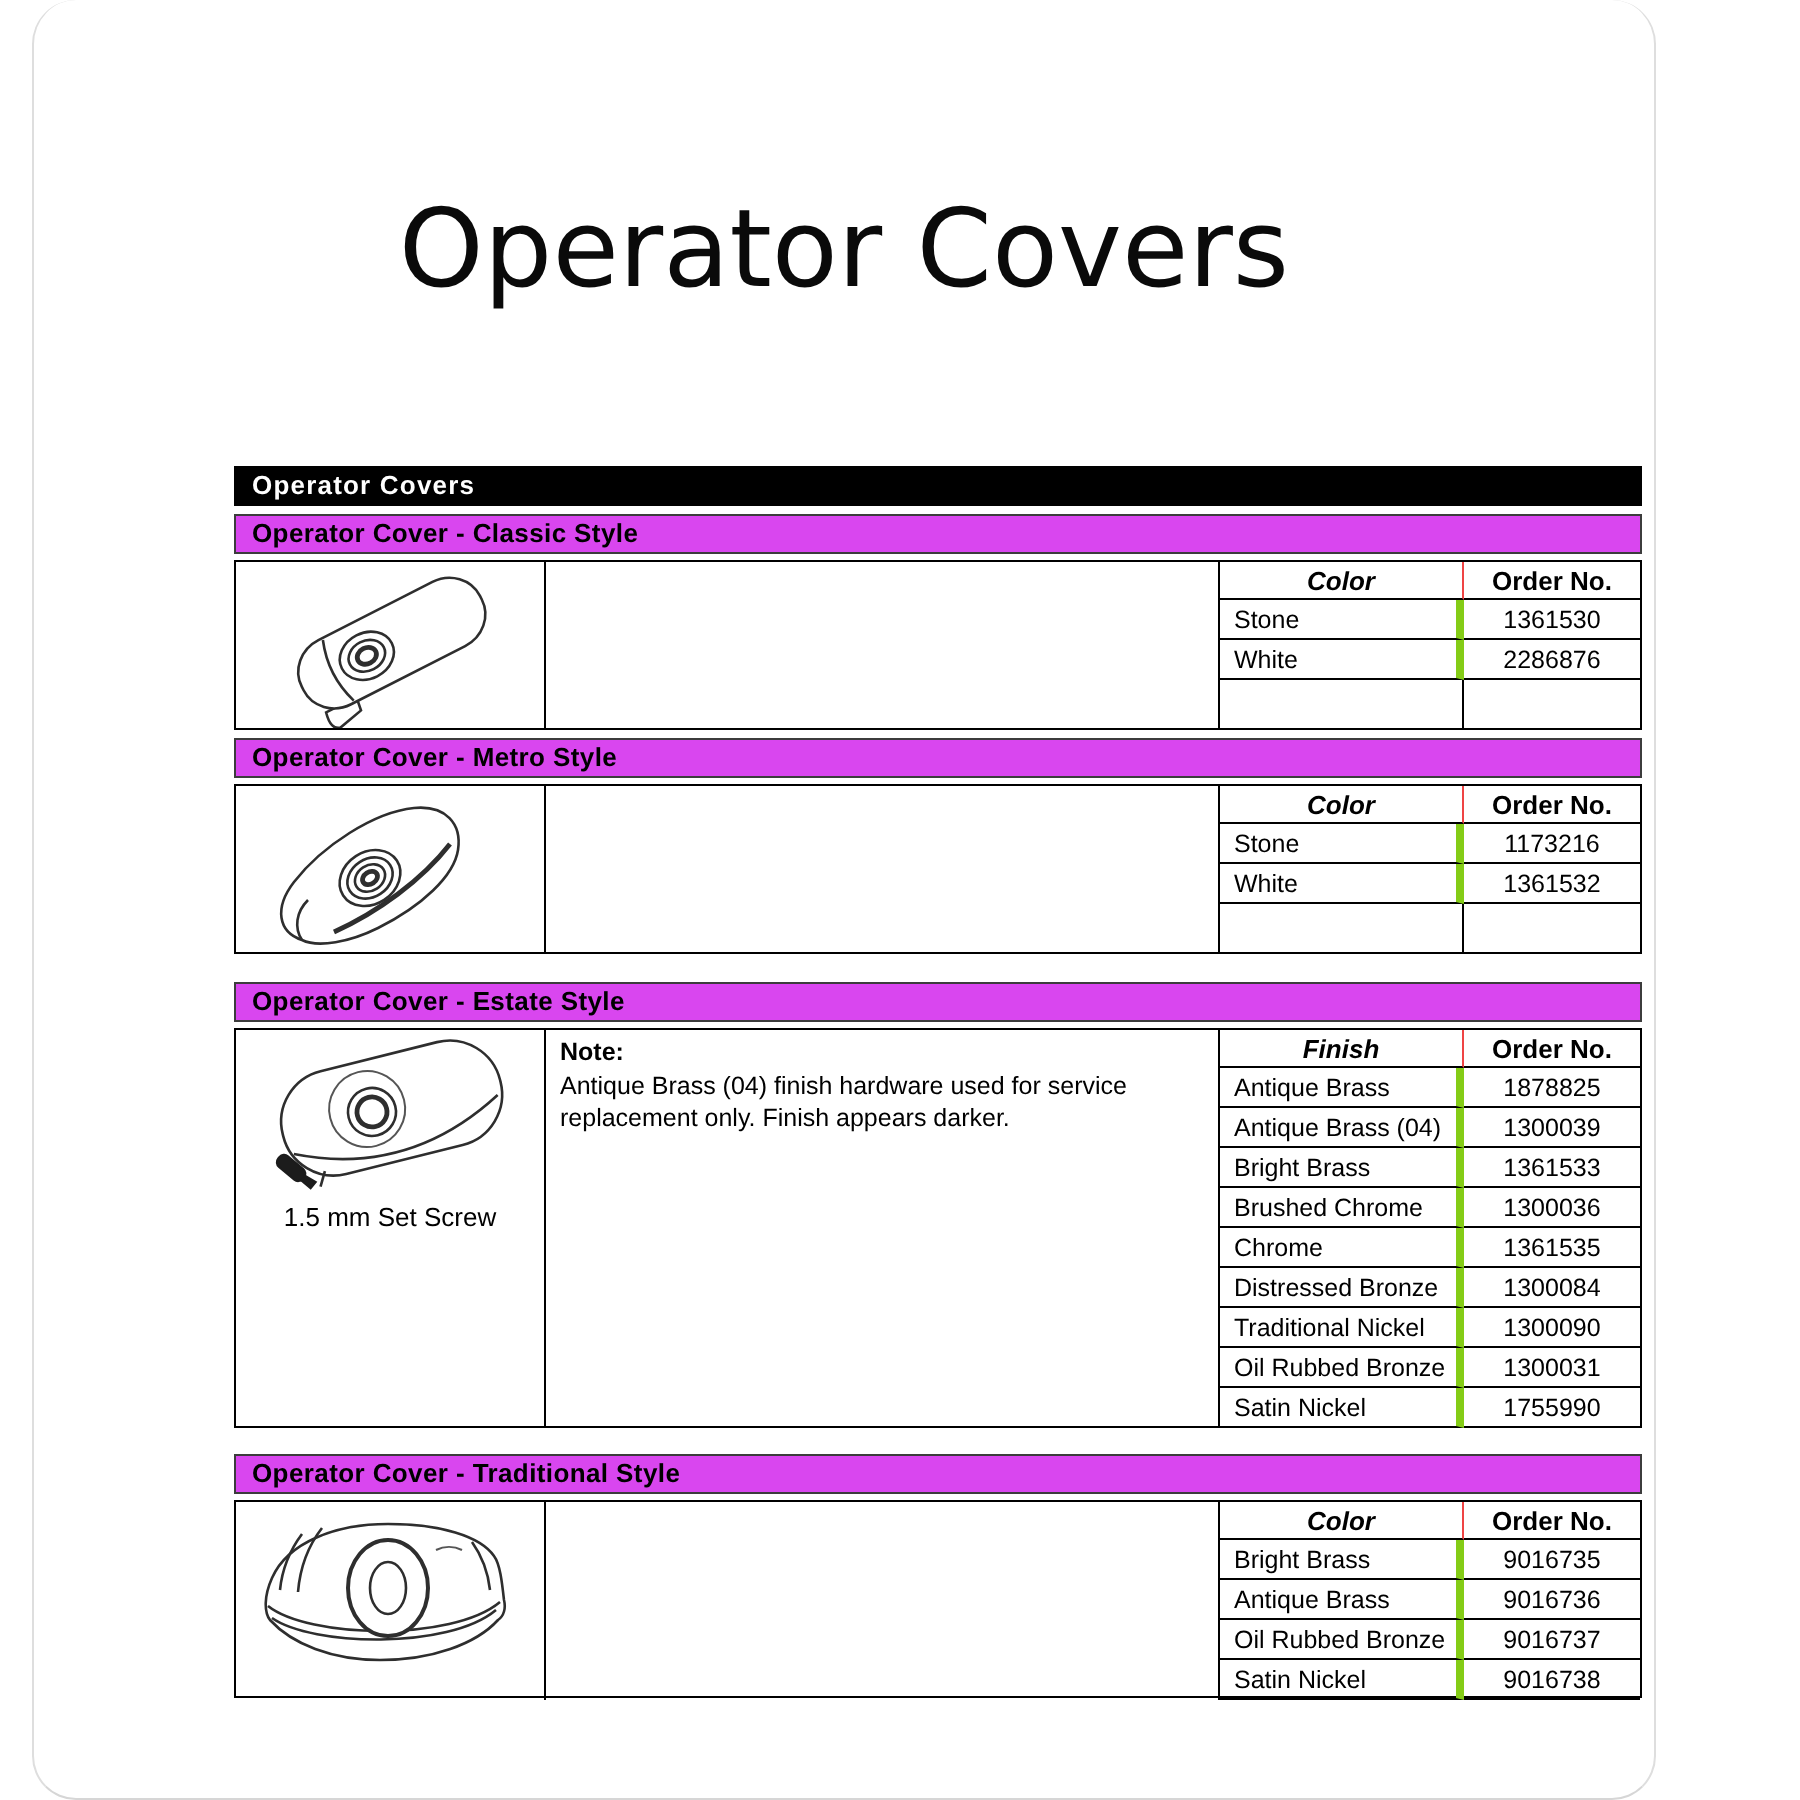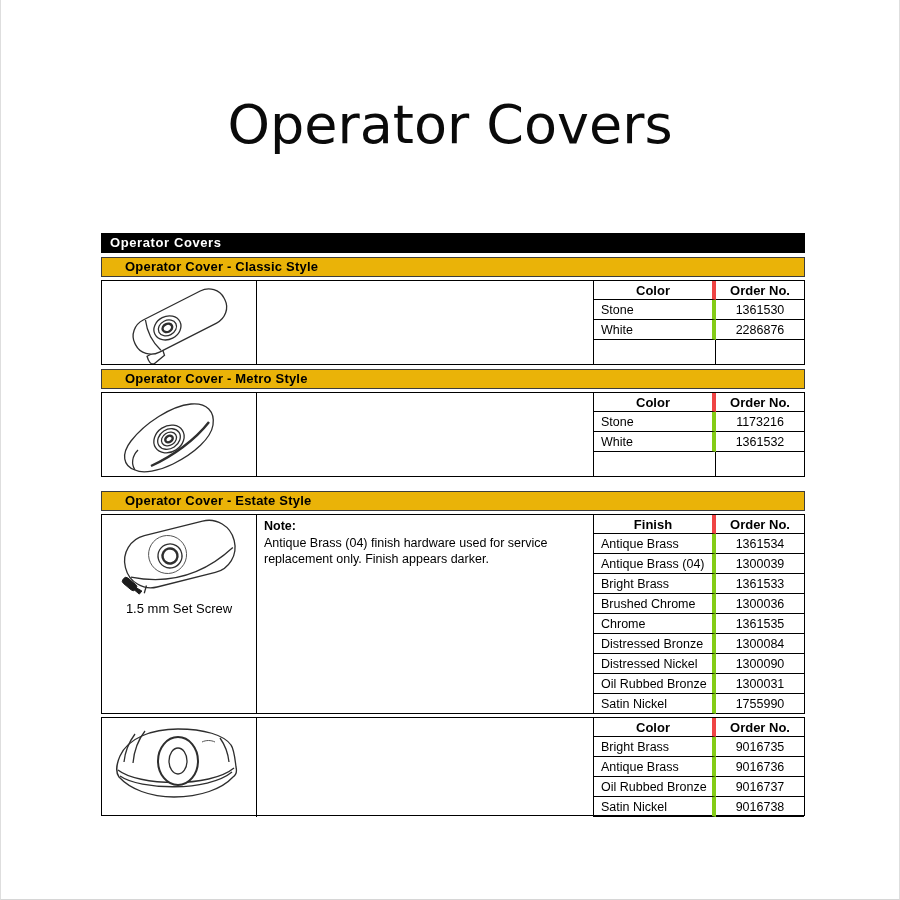--- a/index.html
+++ b/index.html
@@ -5,25 +5,26 @@
   html, body {
     margin: 0; padding: 0;
     width: 900px; height: 900px;
     background: #ffffff;
     overflow: hidden;
     font-family: "Liberation Sans", sans-serif;
     color: #000;
   }
   * { box-sizing: border-box; }
   .page-frame {
-    position: absolute; left: 0; top: 0;
-    width: 900px; height: 900px;
+    position: absolute; left: 16px; top: 0;
+    width: 812px; height: 900px;
     border-left: 1px solid #dedede;
     border-right: 1px solid #dedede;
     border-bottom: 1px solid #d6d6d6;
+    border-radius: 22px;
   }
   .doc-title {
     margin-top: 97px;
     text-align: center;
     font-family: "DejaVu Sans", sans-serif;
     font-size: 54px;
     font-weight: 400;
     letter-spacing: 0px;
     line-height: 1.05;
     color: #0a0a0a;
@@ -37,28 +38,28 @@
     background: #000000;
     color: #ffffff;
     height: 20px;
     line-height: 20px;
     font-size: 13px;
     font-weight: bold;
     letter-spacing: 0.6px;
     padding-left: 9px;
   }
   .sec-header {
-    background: #eab308;
+    background: #d946ef;
     border: 1px solid #3c3c3c;
     height: 20px;
     line-height: 18px;
     font-size: 13px;
     font-weight: bold;
     letter-spacing: 0.2px;
-    padding-left: 23px;
+    padding-left: 8px;
     margin-top: 4px;
   }
   .sec-row {
     display: grid;
     grid-template-columns: 155px 337px 1fr;
     border: 1px solid #000;
     margin-top: 3px;
     background: #fff;
   }
   .h-85  { height: 85px; }
@@ -87,21 +88,21 @@
     grid-template-columns: 122px 1fr;
   }
   .rows-2 { grid-template-rows: 19px 20px 20px minmax(0,1fr); }
   .rows-9 { grid-template-rows: 19px repeat(9, 20px) minmax(0,1fr); }
   .rows-4 { grid-template-rows: 19px repeat(4, 20px) minmax(0,1fr); }
   .th {
     font-size: 13px; font-weight: bold;
     display: flex; align-items: center; justify-content: center;
     border-bottom: 1px solid #000;
   }
-  .col-l { border-right: 4px solid #ef4444; }
+  .col-l { border-right: 1px solid #ef4444; font-style: italic; }
   .td-name {
     font-size: 12.5px;
     display: flex; align-items: center;
     padding-left: 7px;
     border-bottom: 1px solid #000;
     border-right: 4px solid #84cc16;
     white-space: nowrap;
   }
   .td-num {
     font-size: 12.5px;
@@ -210,42 +211,43 @@
         <div class="img-caption">1.5 mm Set Screw</div>
       </div>
       <div class="cell-mid">
         <div class="note-title">Note:</div>
         <div class="note-body">Antique Brass (04) finish hardware used for service replacement only. Finish appears darker.</div>
       </div>
       <div class="cell-table rows-9">
         <div class="th col-l">Finish</div>
         <div class="th">Order No.</div>
         <div class="td-name">Antique Brass</div>
-        <div class="td-num">1361534</div>
+        <div class="td-num">1878825</div>
         <div class="td-name">Antique Brass (04)</div>
         <div class="td-num">1300039</div>
         <div class="td-name">Bright Brass</div>
         <div class="td-num">1361533</div>
         <div class="td-name">Brushed Chrome</div>
         <div class="td-num">1300036</div>
         <div class="td-name">Chrome</div>
         <div class="td-num">1361535</div>
         <div class="td-name">Distressed Bronze</div>
         <div class="td-num">1300084</div>
-        <div class="td-name">Distressed Nickel</div>
+        <div class="td-name">Traditional Nickel</div>
         <div class="td-num">1300090</div>
         <div class="td-name">Oil Rubbed Bronze</div>
         <div class="td-num">1300031</div>
         <div class="td-name">Satin Nickel</div>
         <div class="td-num">1755990</div>
         <div class="filler-l"></div>
         <div></div>
       </div>
     </div>
 
+    <div class="sec-header gap-13">Operator Cover - Traditional Style</div>
     <div class="sec-row h-99">
       <div class="cell-img">
         <svg class="lineart" width="150" height="95" viewBox="0 0 150 95">
           <path class="st" d="M 16,38 C 24,20 48,11 74,11 C 100,11 120,17 127,27 C 130,31 131,40 132,49 C 133,53 132,57 129,59 C 118,71 96,79 70,79 C 46,79 26,71 15,59 C 12,55 12,47 16,38 Z"></path>
           <path class="stn" d="M 14,52 C 34,68 106,70 130,50"></path>
           <path class="stn" d="M 16,58 C 36,72 104,74 128,54"></path>
           <path class="stn" d="M 31,16 C 25,24 21,34 20,44"></path>
           <path class="stn" d="M 41,13 C 34,22 30,33 29,45"></path>
           <path class="stn" d="M 116,20 C 121,27 124,35 125,44"></path>
           <path class="stn-thin" d="M 98,24 c 4,-2 9,-2 13,0"></path>

